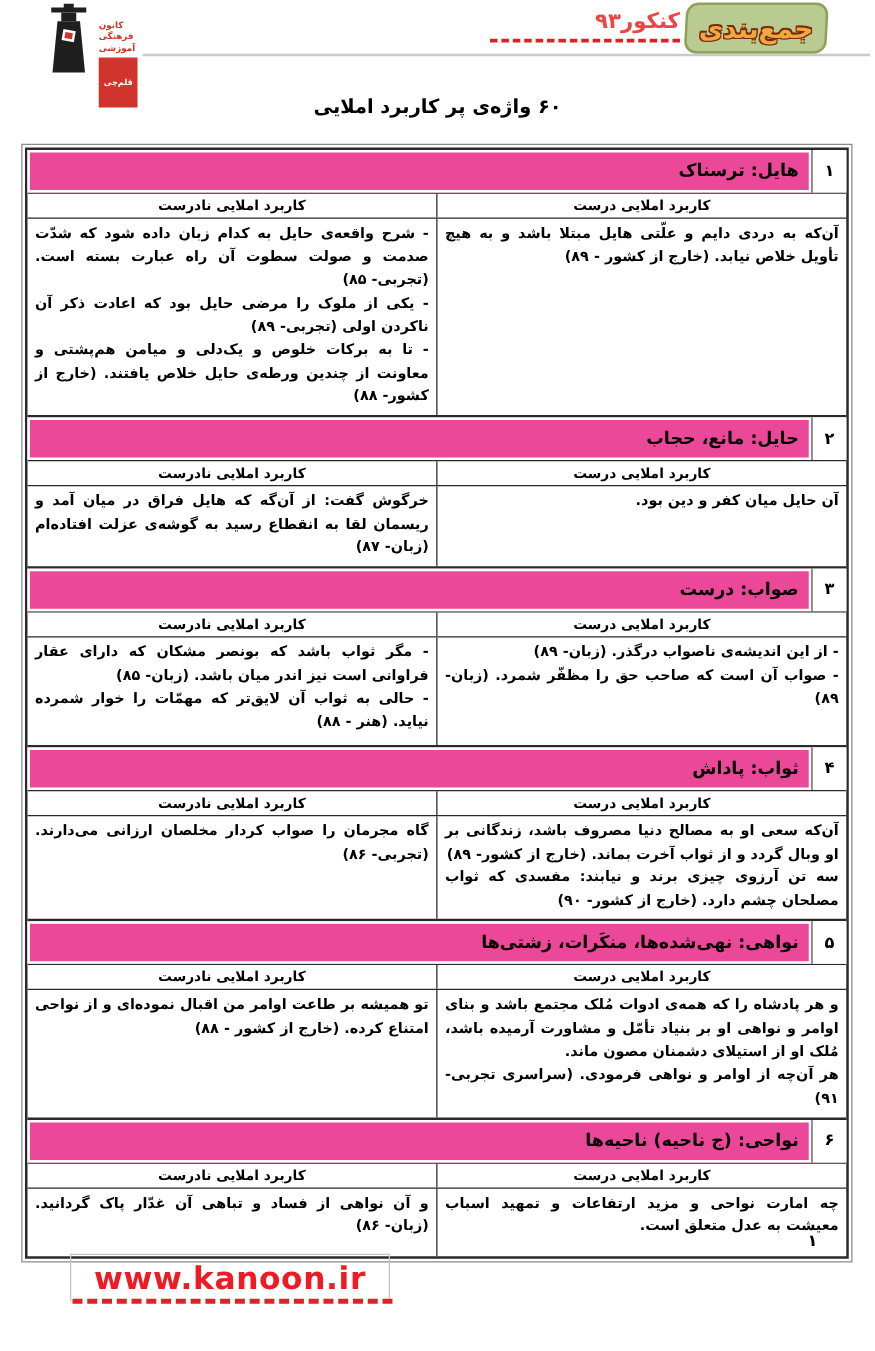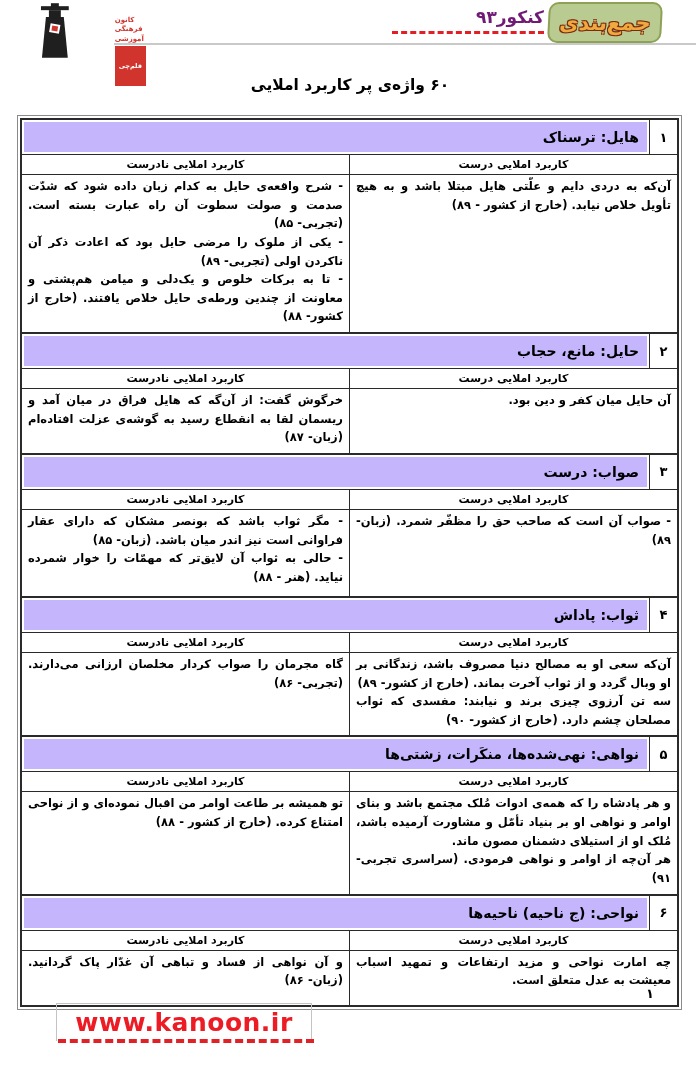--- a/index.html
+++ b/index.html
@@ -23,21 +23,20 @@
     direction: ltr;
     display: flex;
     align-items: flex-start;
     gap: 3px;
   }
   .logo-text-col {
     display: flex; flex-direction: column;
     align-items: flex-end;
     padding-top: 14px;
     direction: rtl;
-    margin-left: 36px;
   }
   .logo-line {
     color: #d0342c;
     font-size: 7px;
     font-weight: bold;
     line-height: 1.35;
   }
   .logo-badge {
     background: #d0342c;
     color: #ffffff;
@@ -65,21 +64,21 @@
     text-shadow: 1px 1px 0 #7a2c12, -1px -1px 0 #7a2c12, 1px -1px 0 #7a2c12, -1px 1px 0 #7a2c12;
     transform: skewX(-3deg);
   }
   .series-sub {
     display: flex; flex-direction: column;
     align-items: flex-start;
     margin-top: 7px;
     margin-right: 4px;
   }
   .series-title {
-    color: #701a75;
+    color: #ef4444;
     font-size: 17px;
     font-weight: bold;
     line-height: 1;
   }
   .series-dash {
     width: 152px;
     border-bottom: 3px dashed #e31e25;
     margin-top: 5px;
   }
   .header-rule {
@@ -119,21 +118,21 @@
   }
   .num-cell {
     width: 28px;
     border-left: 1.5px solid #2a2a2a;
     display: flex; align-items: center; justify-content: center;
     font-size: 13px; font-weight: bold;
     background: #ffffff;
   }
   .word-cell {
     flex: 1;
-    background: #c4b5fd;
+    background: #ec4899;
     display: flex; align-items: center;
     padding: 0 8px;
     font-size: 14px;
     font-weight: bold;
     border: 2px solid #ffffff;
   }
 
   .cols-head {
     display: flex;
     height: 20px;
@@ -270,20 +269,21 @@
       <div class="entry-head">
         <div class="num-cell">۳</div>
         <div class="word-cell">صواب: درست</div>
       </div>
       <div class="cols-head">
         <div class="col correct-h">کاربرد املایی درست</div>
         <div class="col">کاربرد املایی نادرست</div>
       </div>
       <div class="entry-body" style="min-height:86px">
         <div class="cell correct">
+            <div class="line">- از این اندیشه‌ی ناصواب درگذر. (زبان- ۸۹)</div>
             <div class="line">- صواب آن است که صاحب حق را مظفّر شمرد. (زبان- ۸۹)</div>
           </div>
         <div class="cell">
             <div class="line">- مگر ثواب باشد که بونصر مشکان که دارای عقار فراوانی است نیز اندر میان باشد. (زبان- ۸۵)</div>
             <div class="line">- حالی به ثواب آن لایق‌تر که مهمّات را خوار شمرده نیاید. (هنر - ۸۸)</div>
           </div>
       </div>
     </div>
 
     <div class="entry">

